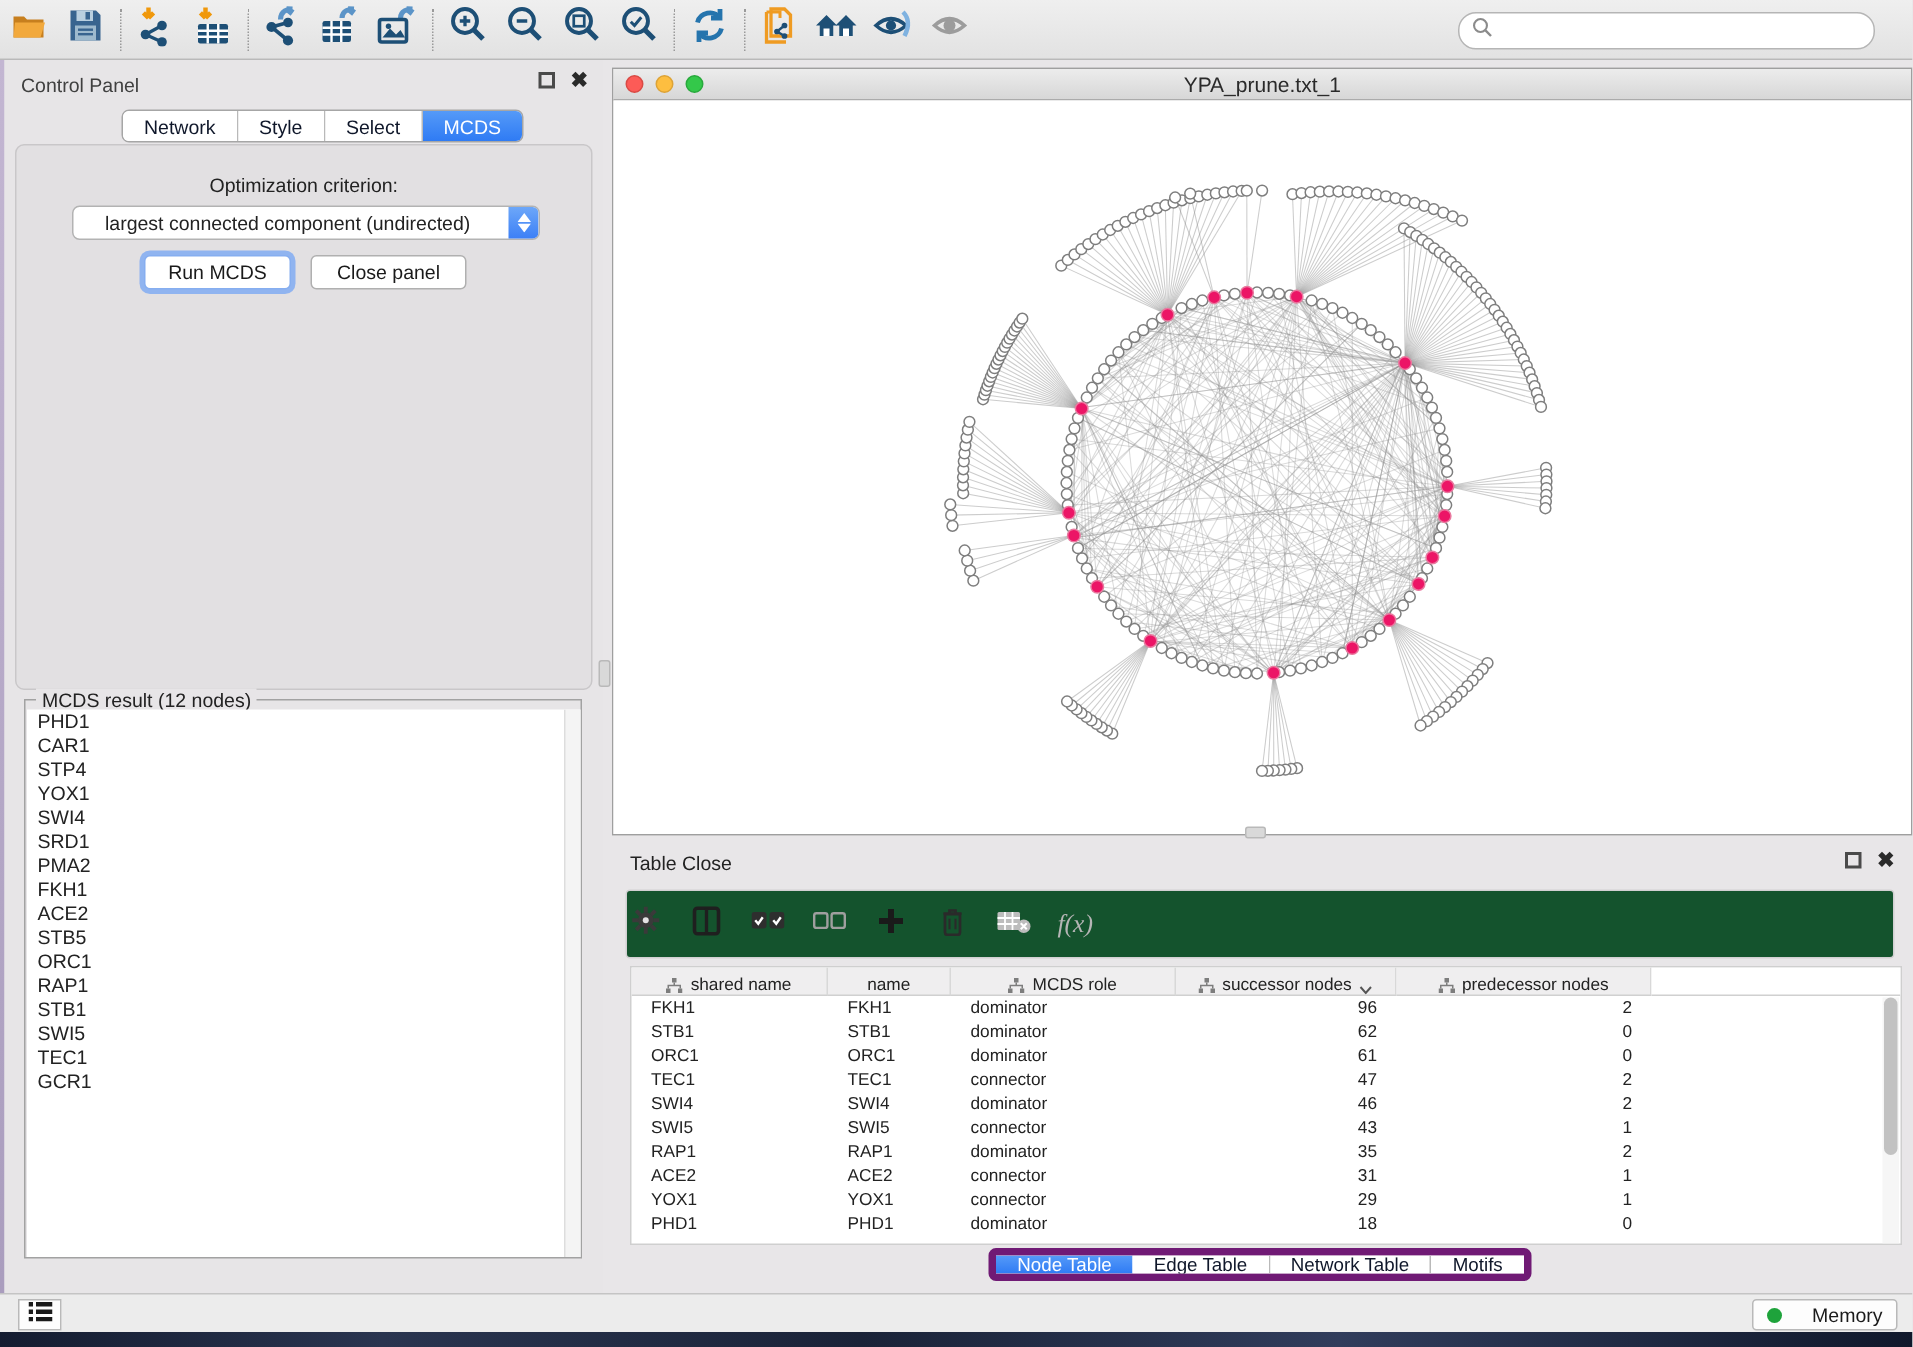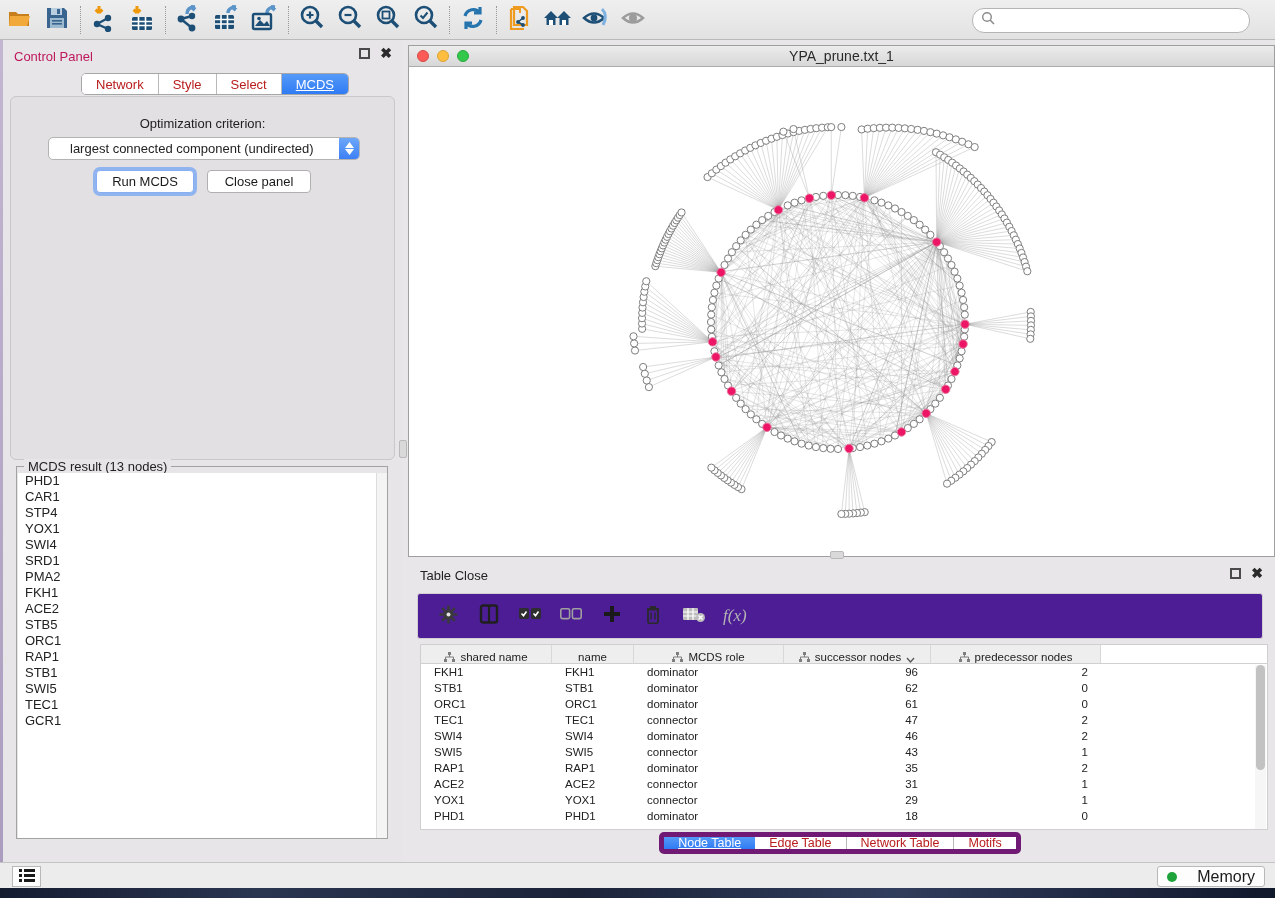--- a/index.html
+++ b/index.html
@@ -20,31 +20,31 @@
   .tb-btn { width:38px; height:34px; display:flex; align-items:center; justify-content:center; }
   .tb-sep { width:1px; height:28px; margin:0 4px; border-left:1px dotted #9a9a9a; }
   .search-wrap { position:absolute; left:972px; top:8px; width:278px; height:25px;
     background:#fff; border:1px solid #b5b5b5; border-radius:12px;
     display:flex; align-items:center; padding-left:8px; }
   .search-wrap input { border:none; outline:none; flex:1; font-size:12px; background:transparent;
     font-family:"Liberation Sans",sans-serif; }
 
   
   .control-panel { position:absolute; left:3px; top:40px; width:399px; height:822px; background:#e7e5e7; }
-  .panel-title { position:absolute; left:11px; top:9px; font-size:13px; color:#be185d; }
+  .panel-title { position:absolute; left:11px; top:9px; font-size:13px; color:#404040; }
   .panel-icons { position:absolute; right:10px; top:8px; display:flex; gap:10px; align-items:center; }
   .float-ic { width:11px; height:11px; border:2px solid #4a4a4a; }
   .close-ic { font-size:14px; font-weight:bold; color:#2a2a2a; line-height:11px; }
 
   .seg-tabs { position:absolute; left:78px; top:33px; display:flex; height:22px;
     border:1px solid #a6a6a6; border-radius:5px; background:#fff; overflow:hidden; }
   .seg-tab { padding:0 14px; font-size:13px; display:flex; align-items:center; background:#fff;
-    border-right:1px solid #b9b9b9; color:#b91c1c; }
+    border-right:1px solid #b9b9b9; color:#0f172a; }
   .seg-tab:last-child { border-right:none; }
-  .seg-tab.active { background:linear-gradient(#559af8,#2f7bf4); color:#fff; border-right:none;text-decoration:underline; }
+  .seg-tab.active { background:linear-gradient(#559af8,#2f7bf4); color:#fff; border-right:none; }
 
   .cp-inner { position:absolute; left:7px; top:56px; width:385px; height:364px;
     background:#e2e0e2; border:1px solid #c9c7c9; border-radius:6px; }
   .opt-label { position:absolute; left:0; top:19px; width:100%; text-align:center; font-size:13px; }
   .dropdown { position:absolute; left:37px; top:40px; width:312px; height:23px; background:#fff;
     border:1px solid #b3b3b3; border-radius:5px; display:flex; align-items:center; overflow:hidden; }
   .dropdown .dd-text { flex:1; font-size:13px; padding-left:21px; white-space:nowrap; }
   .dd-stepper { width:20px; height:23px; background:linear-gradient(#6fa9f9,#3a7ef6);
     border-radius:0 4px 4px 0; display:flex; flex-direction:column; align-items:center; justify-content:center; gap:1px; }
   .dd-stepper svg { display:block; }
@@ -79,22 +79,22 @@
   .splitter-v { position:absolute; left:399px; top:440px; width:8px; height:18px;
     background:#d9d9d9; border:1px solid #b9b9b9; border-radius:2px; }
   .splitter-h { position:absolute; left:830px; top:551px; width:14px; height:8px;
     background:#d9d9d9; border:1px solid #b9b9b9; border-radius:2px; }
 
   
   .table-panel { position:absolute; left:405px; top:560px; width:870px; height:302px; background:#e8e6e8; }
   .tp-title { position:absolute; left:15px; top:8px; font-size:13px; }
   .tp-icons { position:absolute; right:12px; top:8px; display:flex; gap:10px; align-items:center; }
   .tp-toolbar { position:absolute; left:12px; top:33px; width:846px; height:46px;
-    background:#4c1d95; border:1px solid #d2d0d2; border-radius:3px;
-    display:flex; align-items:center; gap:17px; padding-left:18px; }
+    background:#14532d; border:1px solid #d2d0d2; border-radius:3px;
+    display:flex; align-items:center; gap:17px; padding-left:0; }
   .tp-tool { display:flex; align-items:center; justify-content:center; width:24px; height:24px; }
   .fx-label { font-family:"Liberation Serif", serif; font-style:italic; font-size:17px; color:#b5b5b5; }
 
   .ntable { position:absolute; left:15px; top:84px; width:848px; height:186px; background:#fff;
     border:1px solid #cfcfcf; overflow:hidden; }
   .thead { display:flex; height:19px; }
   .th { background:#efeeef; border-right:1px solid #d8d8d8; border-bottom:1px solid #d0d0d0;
     display:flex; align-items:flex-end; justify-content:center; gap:5px; font-size:11.5px; color:#222; }
   .th.filler { background:#fff; border-right:none; flex:1; }
   .trow { display:flex; height:16px; align-items:center; font-size:11.5px; }
@@ -108,21 +108,21 @@
   .tp-seg { display:flex; height:22px; border:5px solid #701a75; border-radius:5px; background:#fff; overflow:hidden; }
   .tp-seg .seg-tab { font-size:12.5px; }
 
   
   .status-bar { position:absolute; left:0; top:862px; width:1275px; height:26px;
     background:#ececec; border-top:1px solid #c4c4c4; }
   .menu-btn { position:absolute; left:12px; top:3px; width:29px; height:21px; background:#fdfdfd;
     border:1px solid #b9b9b9; display:flex; align-items:center; justify-content:center; }
   .memory-btn { position:absolute; right:10px; top:3px; height:21px; background:#fdfdfd;
     border:1px solid #b9b9b9; border-radius:3px; display:flex; align-items:center; gap:20px;
-    padding:0 9px; font-size:16px; color:#1a1a1a; }
+    padding:0 9px; font-size:13px; color:#1a1a1a; }
   .mem-dot { width:10px; height:10px; border-radius:50%; background:#1ea33b; }
 </style>
 </head>
 <body>
 
 <div id="app">
 
   <div class="toolbar">
     <div class="tb-btn">
       <span>
@@ -329,21 +329,21 @@
           <svg width="9" height="6" viewBox="0 0 9 6">
               <path d="M4.5 6 L0 0 H9 Z" fill="#fff"></path>
             </svg>
         </span>
       </div>
       <button class="cp-btn btn-run">Run MCDS</button>
       <button class="cp-btn btn-close">Close panel</button>
     </div>
 
     <div class="mcds-fieldset">
-      <div class="mcds-legend">MCDS result (13 nodes)</div>
+      <div class="mcds-legend">MCDS result (12 nodes)</div>
       <div class="mcds-list" id="mcds-list">
         <div class="mcds-scroll"></div>
       <div class="mcds-item">PHD1</div>
           <div class="mcds-item">CAR1</div>
           <div class="mcds-item">STP4</div>
           <div class="mcds-item">YOX1</div>
           <div class="mcds-item">SWI4</div>
           <div class="mcds-item">SRD1</div>
           <div class="mcds-item">PMA2</div>
           <div class="mcds-item">FKH1</div>

